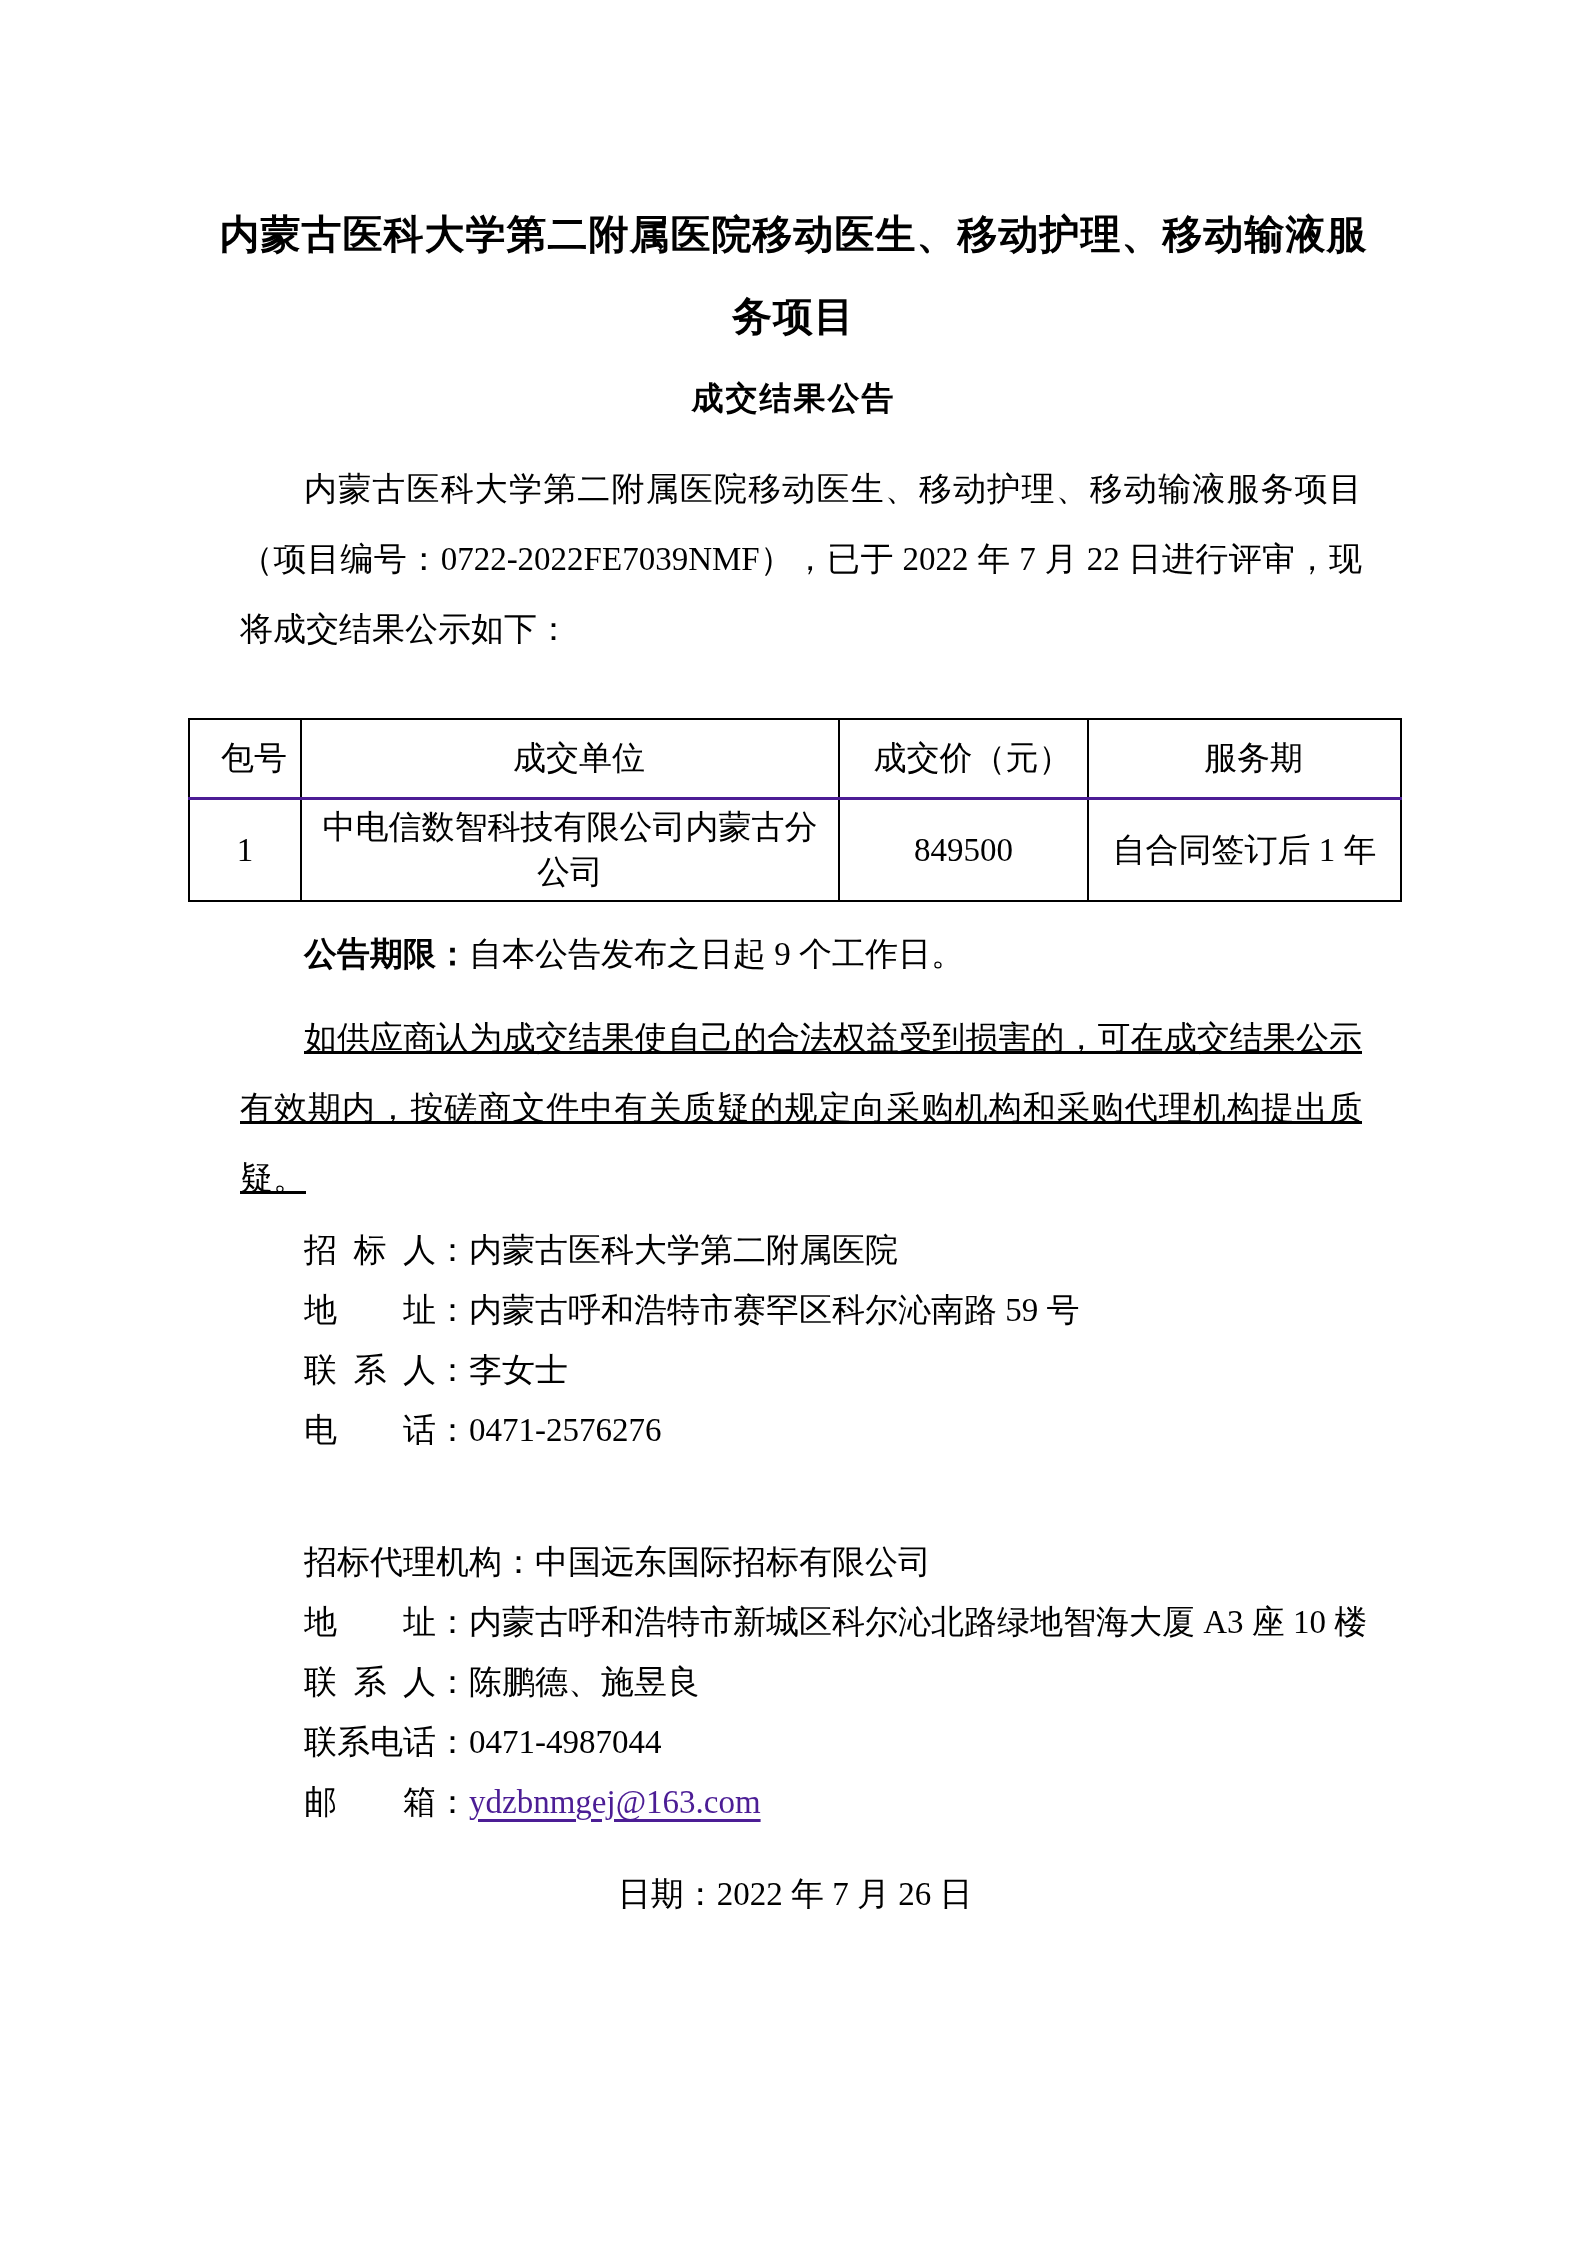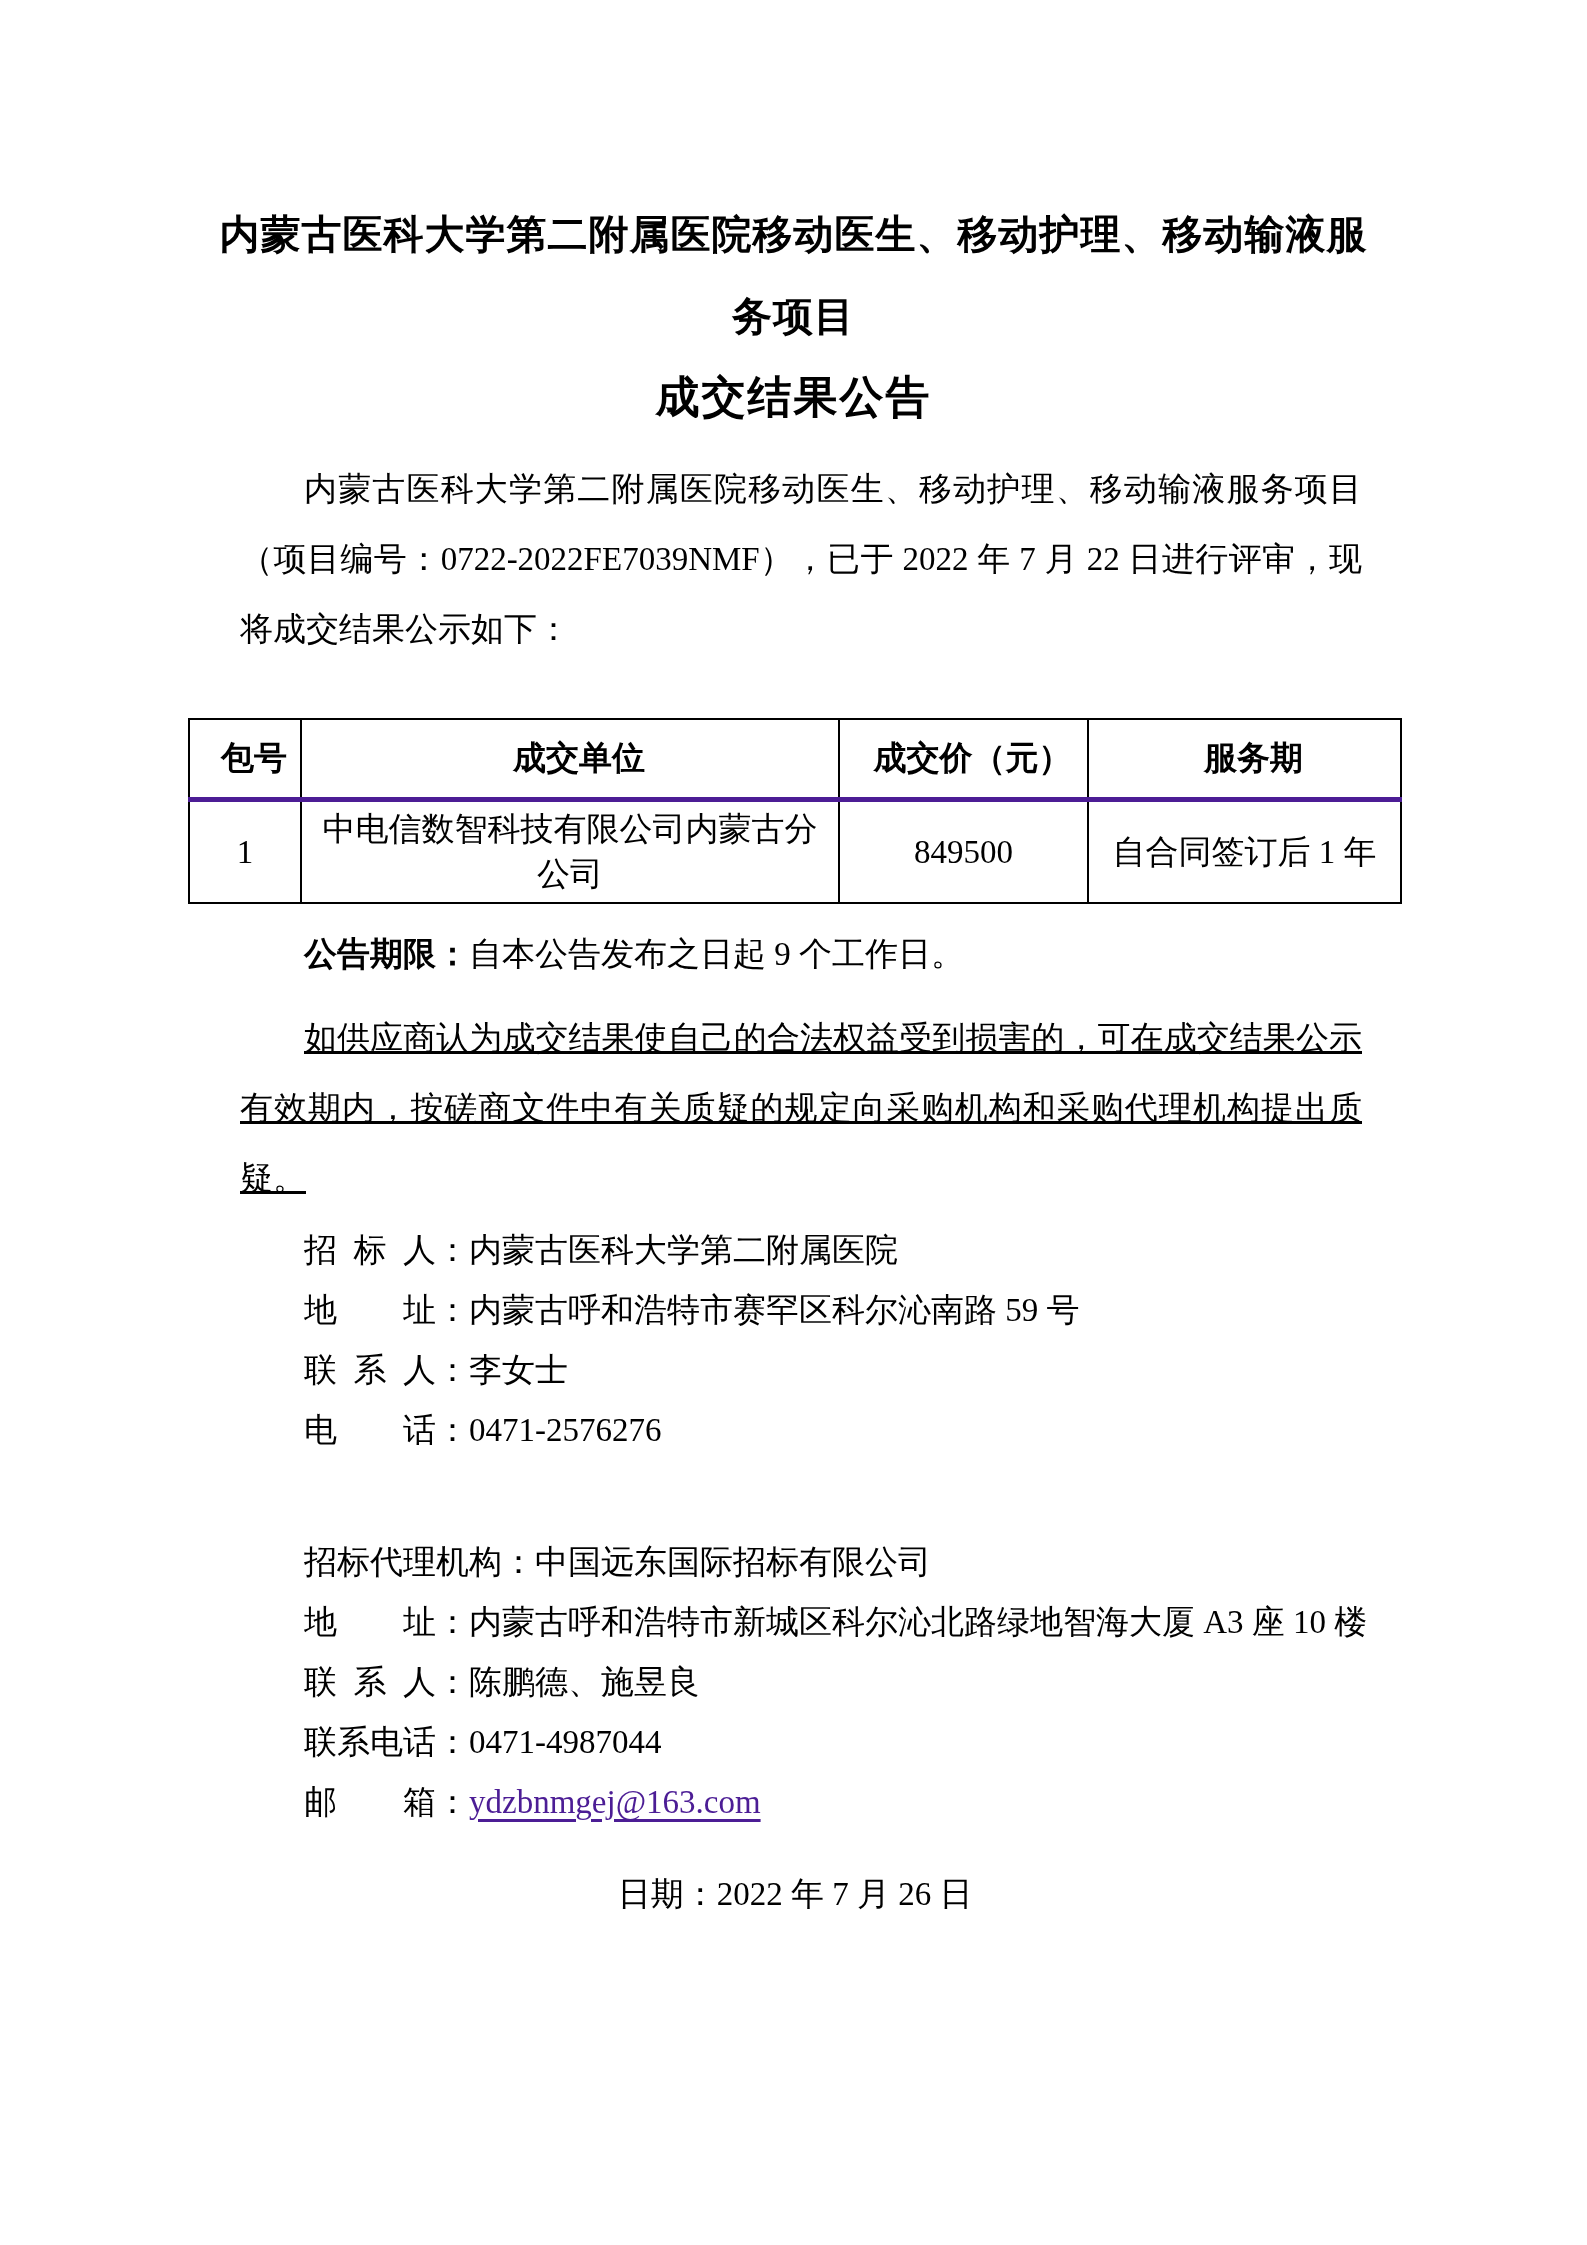--- a/index.html
+++ b/index.html
@@ -11,21 +11,21 @@
     color:#000;
     overflow:hidden;
   }
   .doc-title{
     position:absolute;left:188px;width:1211px;top:194px;
     font-size:40px;font-weight:bold;line-height:82px;
     text-align:center;letter-spacing:1px;
   }
   .doc-subtitle{
     position:absolute;left:188px;width:1211px;top:357px;
-    font-size:44px;font-weight:bold;line-height:82px;
+    font-size:32px;font-weight:bold;line-height:82px;
     text-align:center;letter-spacing:2px;
   }
   .para{
     position:absolute;left:240px;width:1122px;
     font-size:33px;line-height:70px;
     text-align:justify;text-justify:inter-character;
     word-break:break-all;
     text-indent:64px;
   }
   #intro-para{top:454px;}
@@ -38,22 +38,22 @@
     width:1212px;
     font-size:33px;
   }
   table.result td{
     border:2px solid #000;
     text-align:center;vertical-align:middle;
     padding:0 6px;
     overflow:hidden;
   }
   table.result tr.hdr td{
-    height:77px;font-weight:bold;
-    border-bottom:5px solid #4c1d95;
+    height:77px;font-weight:normal;
+    border-bottom:3px solid #4c1d95;
     padding-left:24px;
   }
   table.result tr.data td{height:100px;}
   .contact-block{
     position:absolute;left:240px;width:1200px;
     font-size:33px;line-height:60px;
   }
   #tenderee-block{top:1220px;}
   #agency-block{top:1532px;}
   .cline{padding-left:64px;white-space:nowrap;}

